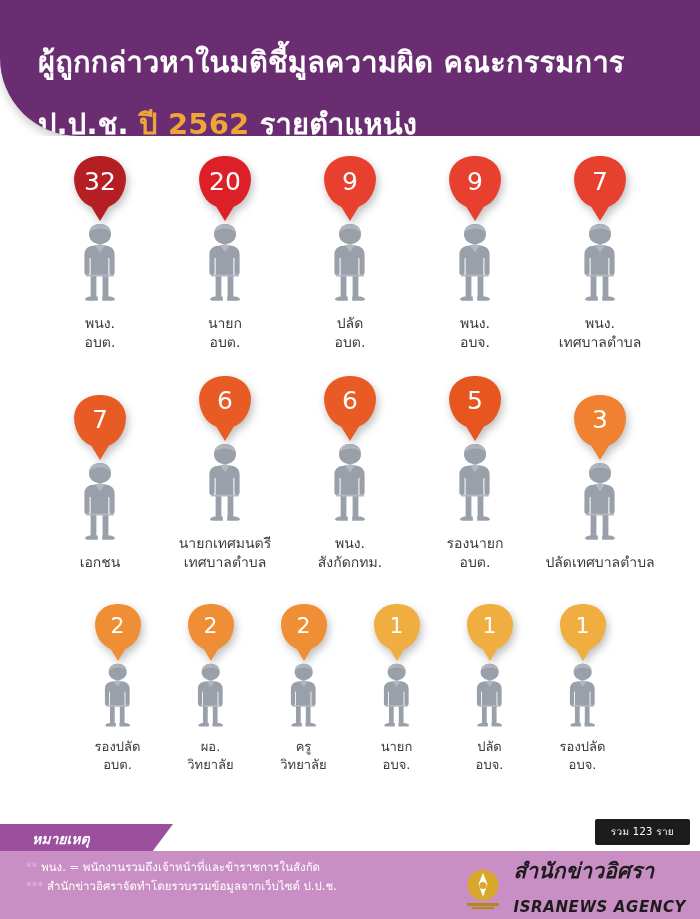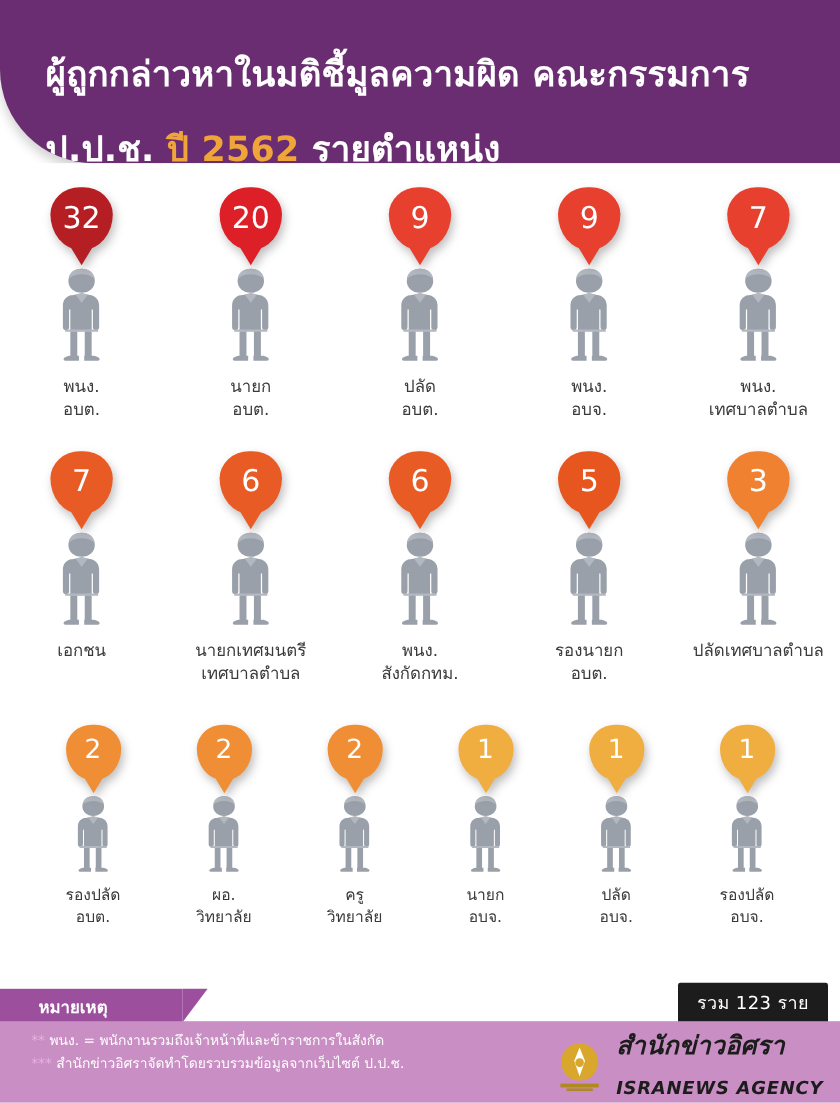--- a/index.html
+++ b/index.html
@@ -38,23 +38,22 @@
 
   
   .chart-area {
     position:absolute; left:0; top:136px;
     width:700px; height:680px;
     background:#ffffff;
   }
   .row {
     display:flex;
     width:700px;
-    align-items:flex-start;
+    align-items:flex-end;
     justify-content:center;
-    gap:16px;
   }
   .row-1 { padding-top:20px; }
   .row-2 { padding-top:24px; }
   .row-3 { padding-top:32px; }
 
   .cell {
     display:flex;
     flex-direction:column;
     align-items:center;
   }
@@ -132,35 +131,35 @@
   }
   .note-tab::after {
     content:"";
     position:absolute; right:-21px; top:0;
     width:0; height:0;
     border-top:28px solid #9b4f9d;
     border-right:21px solid transparent;
   }
   .note-tab-label {
     position:absolute; left:32px; top:4px;
-    color:#ffffff; font-size:14px; font-weight:bold;
+    color:#ffffff; font-size:14px; font-weight:bold;font-style:italic;
   }
   .notes {
     position:absolute; left:26px; top:858px;
     color:#ffffff;
     font-size:11.5px;
     line-height:1.62;
   }
   .note-star { color:#e2b4dd; }
 
   .total-badge {
     position:absolute; right:10px; top:819px;
     background:#1c1c1c;
     color:#ffffff;
-    font-size:15px;
+    font-size:10px;
     padding:5px 16px 6px 16px;
     border-radius:2px;
     letter-spacing:0.3px;
   }
 
   .brand {
     position:absolute; right:14px; top:861px;
     display:flex; align-items:center; gap:8px;
   }
   .brand-logo {

